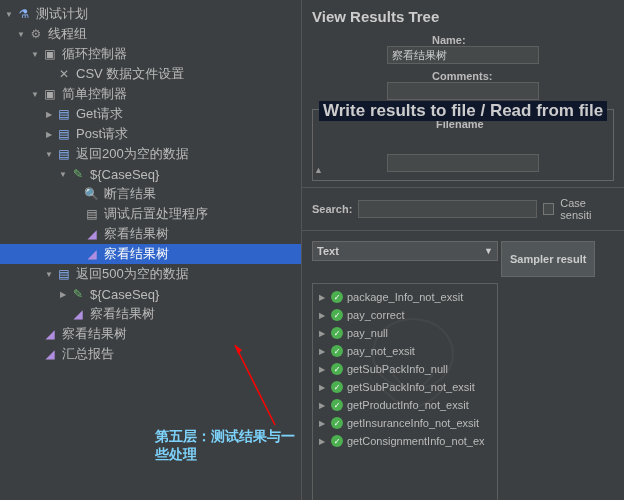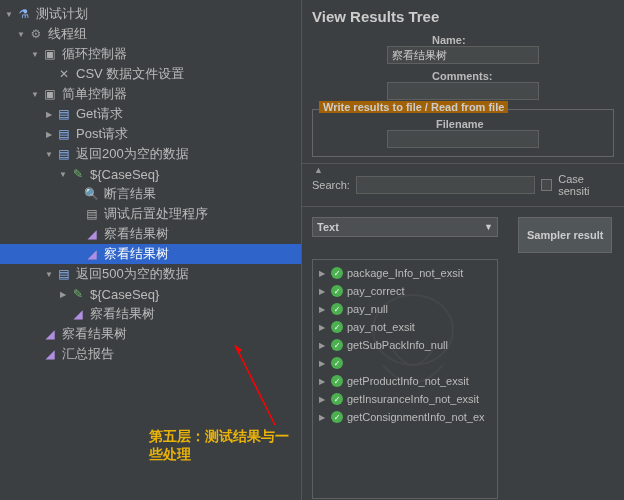--- a/index.html
+++ b/index.html
@@ -27,39 +27,39 @@
   .icon-search { color: #85b0e0; }
   .icon-chart { color: #b08fe0; }
   .icon-doc { color: #aaa; }
   .pad-0 { padding-left: 4px; }
   .pad-1 { padding-left: 16px; }
   .pad-2 { padding-left: 30px; }
   .pad-3 { padding-left: 44px; }
   .pad-4 { padding-left: 58px; }
   .pad-5 { padding-left: 72px; }
   
-  .annotation { position: absolute; left: 149px; top: 428px; color: #eab308; font-weight: bold; font-size: 14px; }
+  .annotation { position: absolute; left: 155px; top: 428px; color: #7dd3fc; font-weight: bold; font-size: 14px; }
   .arrow-svg { position: absolute; left: 230px; top: 340px; pointer-events: none; }
   
   .panel-title { font-size: 15px; font-weight: bold; color: #ccc; padding: 8px 10px 6px 10px; }
   .form-row { display: flex; align-items: center; padding: 3px 10px; flex-direction: column; }
   .form-label { font-size: 11px; color: #bbb; width: 62px; font-weight: bold; }
   .form-input { flex: 1; background: #45494a; border: 1px solid #5e6060; color: #ccc; padding: 2px 4px; font-size: 11px; height: 18px; }
   .divider { border-top: 1px solid #555; margin: 4px 0; }
   
   .fieldset { border: 1px solid #666; margin: 6px 10px; padding: 6px; position: relative; }
-  .fieldset-title { position: absolute; top: -9px; left: 6px; background: #a16207; padding: 0 4px; font-size: 11px; font-weight: bold; color: #ccc; white-space: nowrap; }
+  .fieldset-title { position: absolute; top: -9px; left: 6px; background: #0f172a; padding: 0 4px; font-size: 17px; font-weight: bold; color: #ccc; white-space: nowrap; }
   
   .search-row { display: flex; align-items: center; padding: 5px 10px; gap: 6px; }
-  .search-label { font-size: 11px; font-weight: normal; }
+  .search-label { font-size: 11px; font-weight: bold; }
   .search-input { flex: 1; background: #45494a; border: 1px solid #5e6060; height: 18px; }
   .checkbox { width: 12px; height: 12px; border: 1px solid #777; background: #45494a; display: inline-block; }
   .check-label { font-size: 11px; }
   
-  .lower { display: flex; padding: 6px 10px; gap: 20px; }
+  .lower { display: flex; padding: 6px 10px; gap: 3px; }
   .combo { width: 186px; height: 20px; background: #4c5052; border: 1px solid #666; display: flex; align-items: center; padding: 0 4px; justify-content: space-between; }
   .combo-text { font-size: 11px; font-weight: bold; color: #ccc; }
   .combo-arrow { font-size: 9px; color: #ccc; }
   .tab { background: #515658; border: 1px solid #666; padding: 3px 8px; font-size: 11px; font-weight: bold; color: #ccc; height: 36px; display: flex; align-items: center; }
   
   .results-box { margin: 0 10px 0 10px; border: 1px solid #5e6060; background: #3c3f41; height: 240px; width: 186px; padding: 4px 2px; position: relative; overflow: hidden; }
   .result-item { display: flex; align-items: center; height: 18px; padding-left: 4px; gap: 4px; }
   .result-arrow { font-size: 8px; color: #999; width: 8px; }
   .result-check { width: 12px; height: 12px; border-radius: 50%; background: #4caf50; color: #fff; font-size: 8px; display: flex; align-items: center; justify-content: center; }
   .result-label { font-size: 11px; color: #bbb; white-space: nowrap; }
@@ -182,21 +182,21 @@
   <div class="form-row">
     <span class="form-label">Name:</span>
     <input class="form-input" value="察看结果树" style="">
   </div>
   <div class="form-row">
     <span class="form-label">Comments:</span>
     <input class="form-input" style="">
   </div>
   <div class="fieldset">
     <div class="fieldset-title">Write results to file / Read from file</div>
-    <div class="form-row" style="padding:2px 0;">
+    <div class="form-row" style="padding:2px 0;gap:24px;">
       <span class="form-label" style="width:54px;">Filename</span>
       <input class="form-input" style="">
     </div>
   </div>
   <span class="tri-button">▲</span>
   <div class="divider"></div>
   <div class="search-row">
     <span class="search-label">Search:</span>
     <input class="search-input" style="">
     <span class="checkbox"></span>
@@ -238,20 +238,21 @@
           <span class="result-label">pay_not_exsit</span>
         </div>
         <div class="result-item">
           <span class="result-arrow">▶</span>
           <span class="result-check">✓</span>
           <span class="result-label">getSubPackInfo_null</span>
         </div>
         <div class="result-item">
           <span class="result-arrow">▶</span>
           <span class="result-check">✓</span>
+          <span class="result-label">getSubPackInfo_not_exsit</span>
         </div>
         <div class="result-item">
           <span class="result-arrow">▶</span>
           <span class="result-check">✓</span>
           <span class="result-label">getProductInfo_not_exsit</span>
         </div>
         <div class="result-item">
           <span class="result-arrow">▶</span>
           <span class="result-check">✓</span>
           <span class="result-label">getInsuranceInfo_not_exsit</span>

